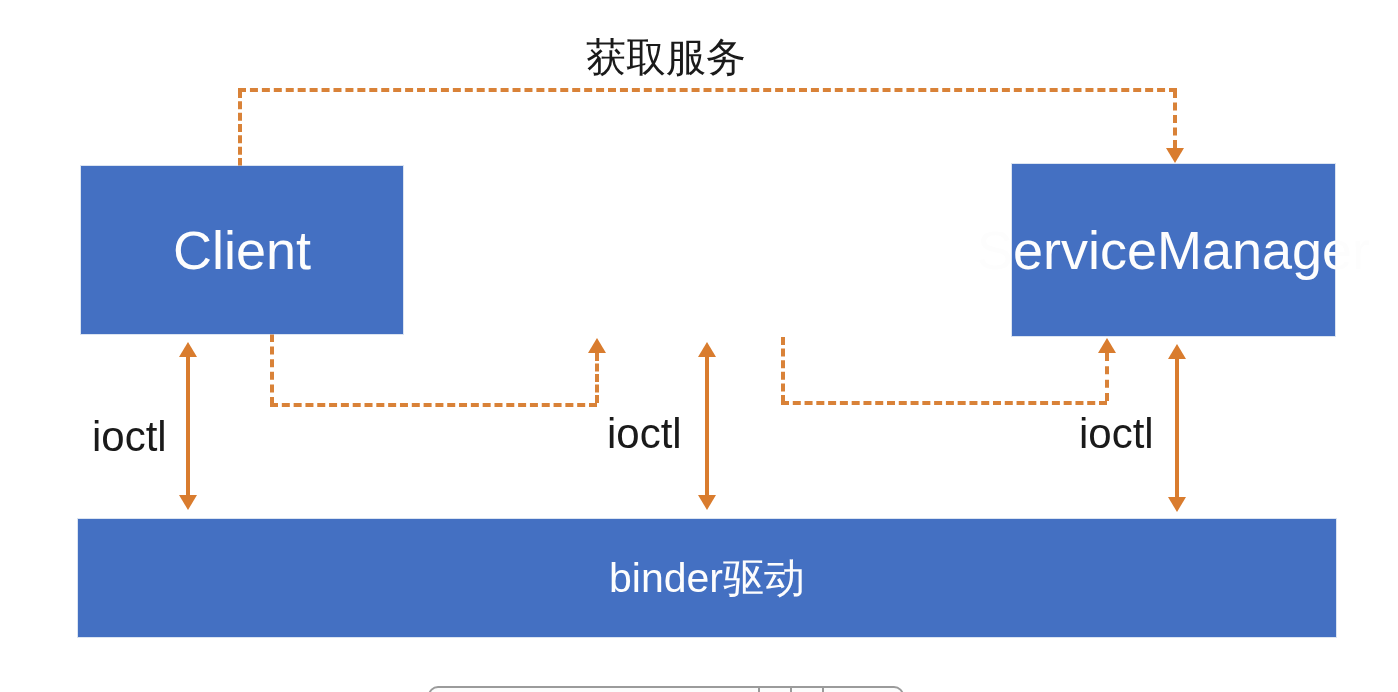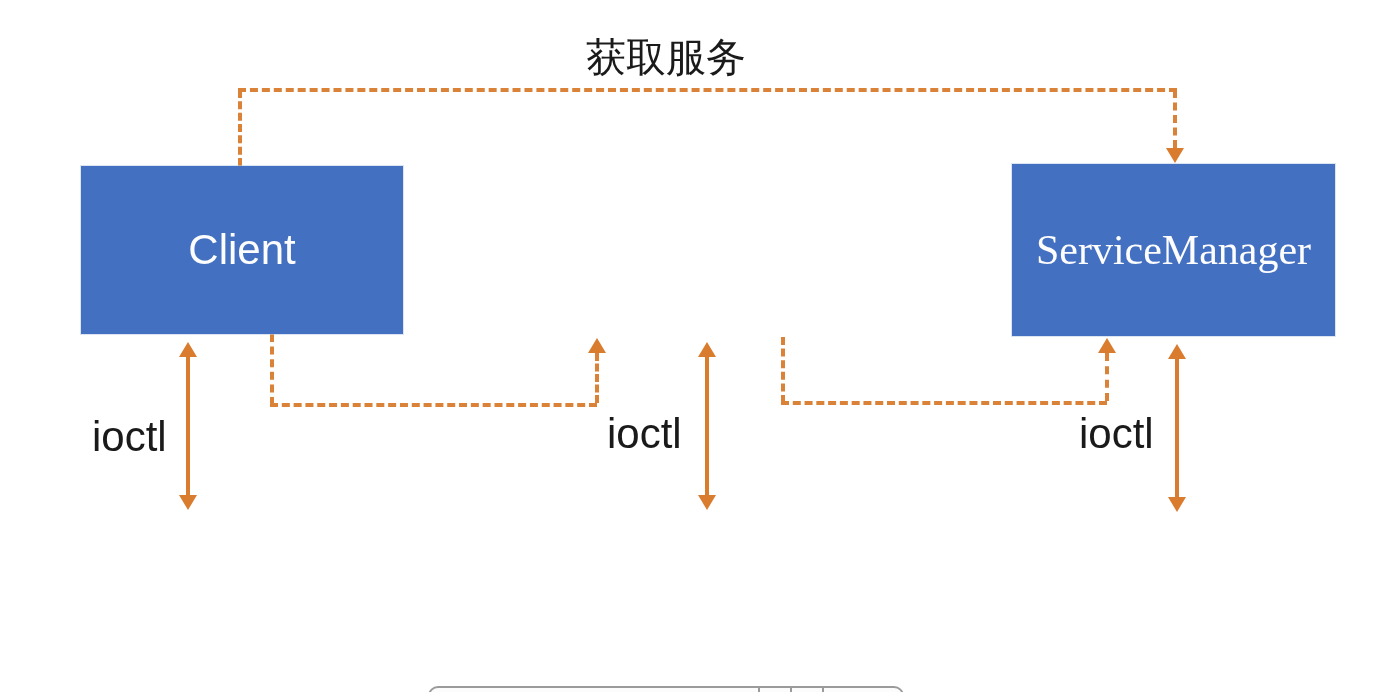--- a/index.html
+++ b/index.html
@@ -15,26 +15,26 @@
     background: #ffffff;
   }
   
   .node {
     position: absolute;
     background: #4470c2;
     color: #fdfdfd;
     display: flex;
     align-items: center;
     justify-content: center;
-    font-size: 42px;
+    font-size: 54px;
     box-shadow: 0 0 0 1px rgba(190,205,230,0.55);
   }
   .node-client        { left: 81px;  top: 166px; width: 322px;  height: 168px; }
   .node-server        { left: 545px; top: 163px; width: 325px;  height: 172px; }
-  .node-sm            { left: 1012px;top: 164px; width: 323px;  height: 172px; font-family: Liberation Serif, serif; }
+  .node-sm            { left: 1012px;top: 164px; width: 323px;  height: 172px; }
   .node-binder        { left: 78px;  top: 519px; width: 1258px; height: 118px; font-size: 41px; }
 
   
   .lbl {
     position: absolute;
     color: #1a1a1a;
     font-size: 40px;
     white-space: nowrap;
   }
   .lbl-get      { left: 586px;  top: 30px; }
@@ -146,20 +146,23 @@
   <div class="tri tri-up io3-up"></div>
   <div class="tri tri-down io3-down"></div>
   <div class="lbl lbl-ioctl-3">ioctl</div>
 
   <div class="node node-client">
     <span>Client</span>
   </div>
   <div class="node node-sm">
     <span>ServiceManager</span>
   </div>
+  <div class="node node-binder">
+    <span>binder驱动</span>
+  </div>
 
   <div class="control-bar">
     <div class="divider cb-d1"></div>
     <div class="divider cb-d2"></div>
     <div class="divider cb-d3"></div>
   </div>
 
 </div>
 
 </body></html>

